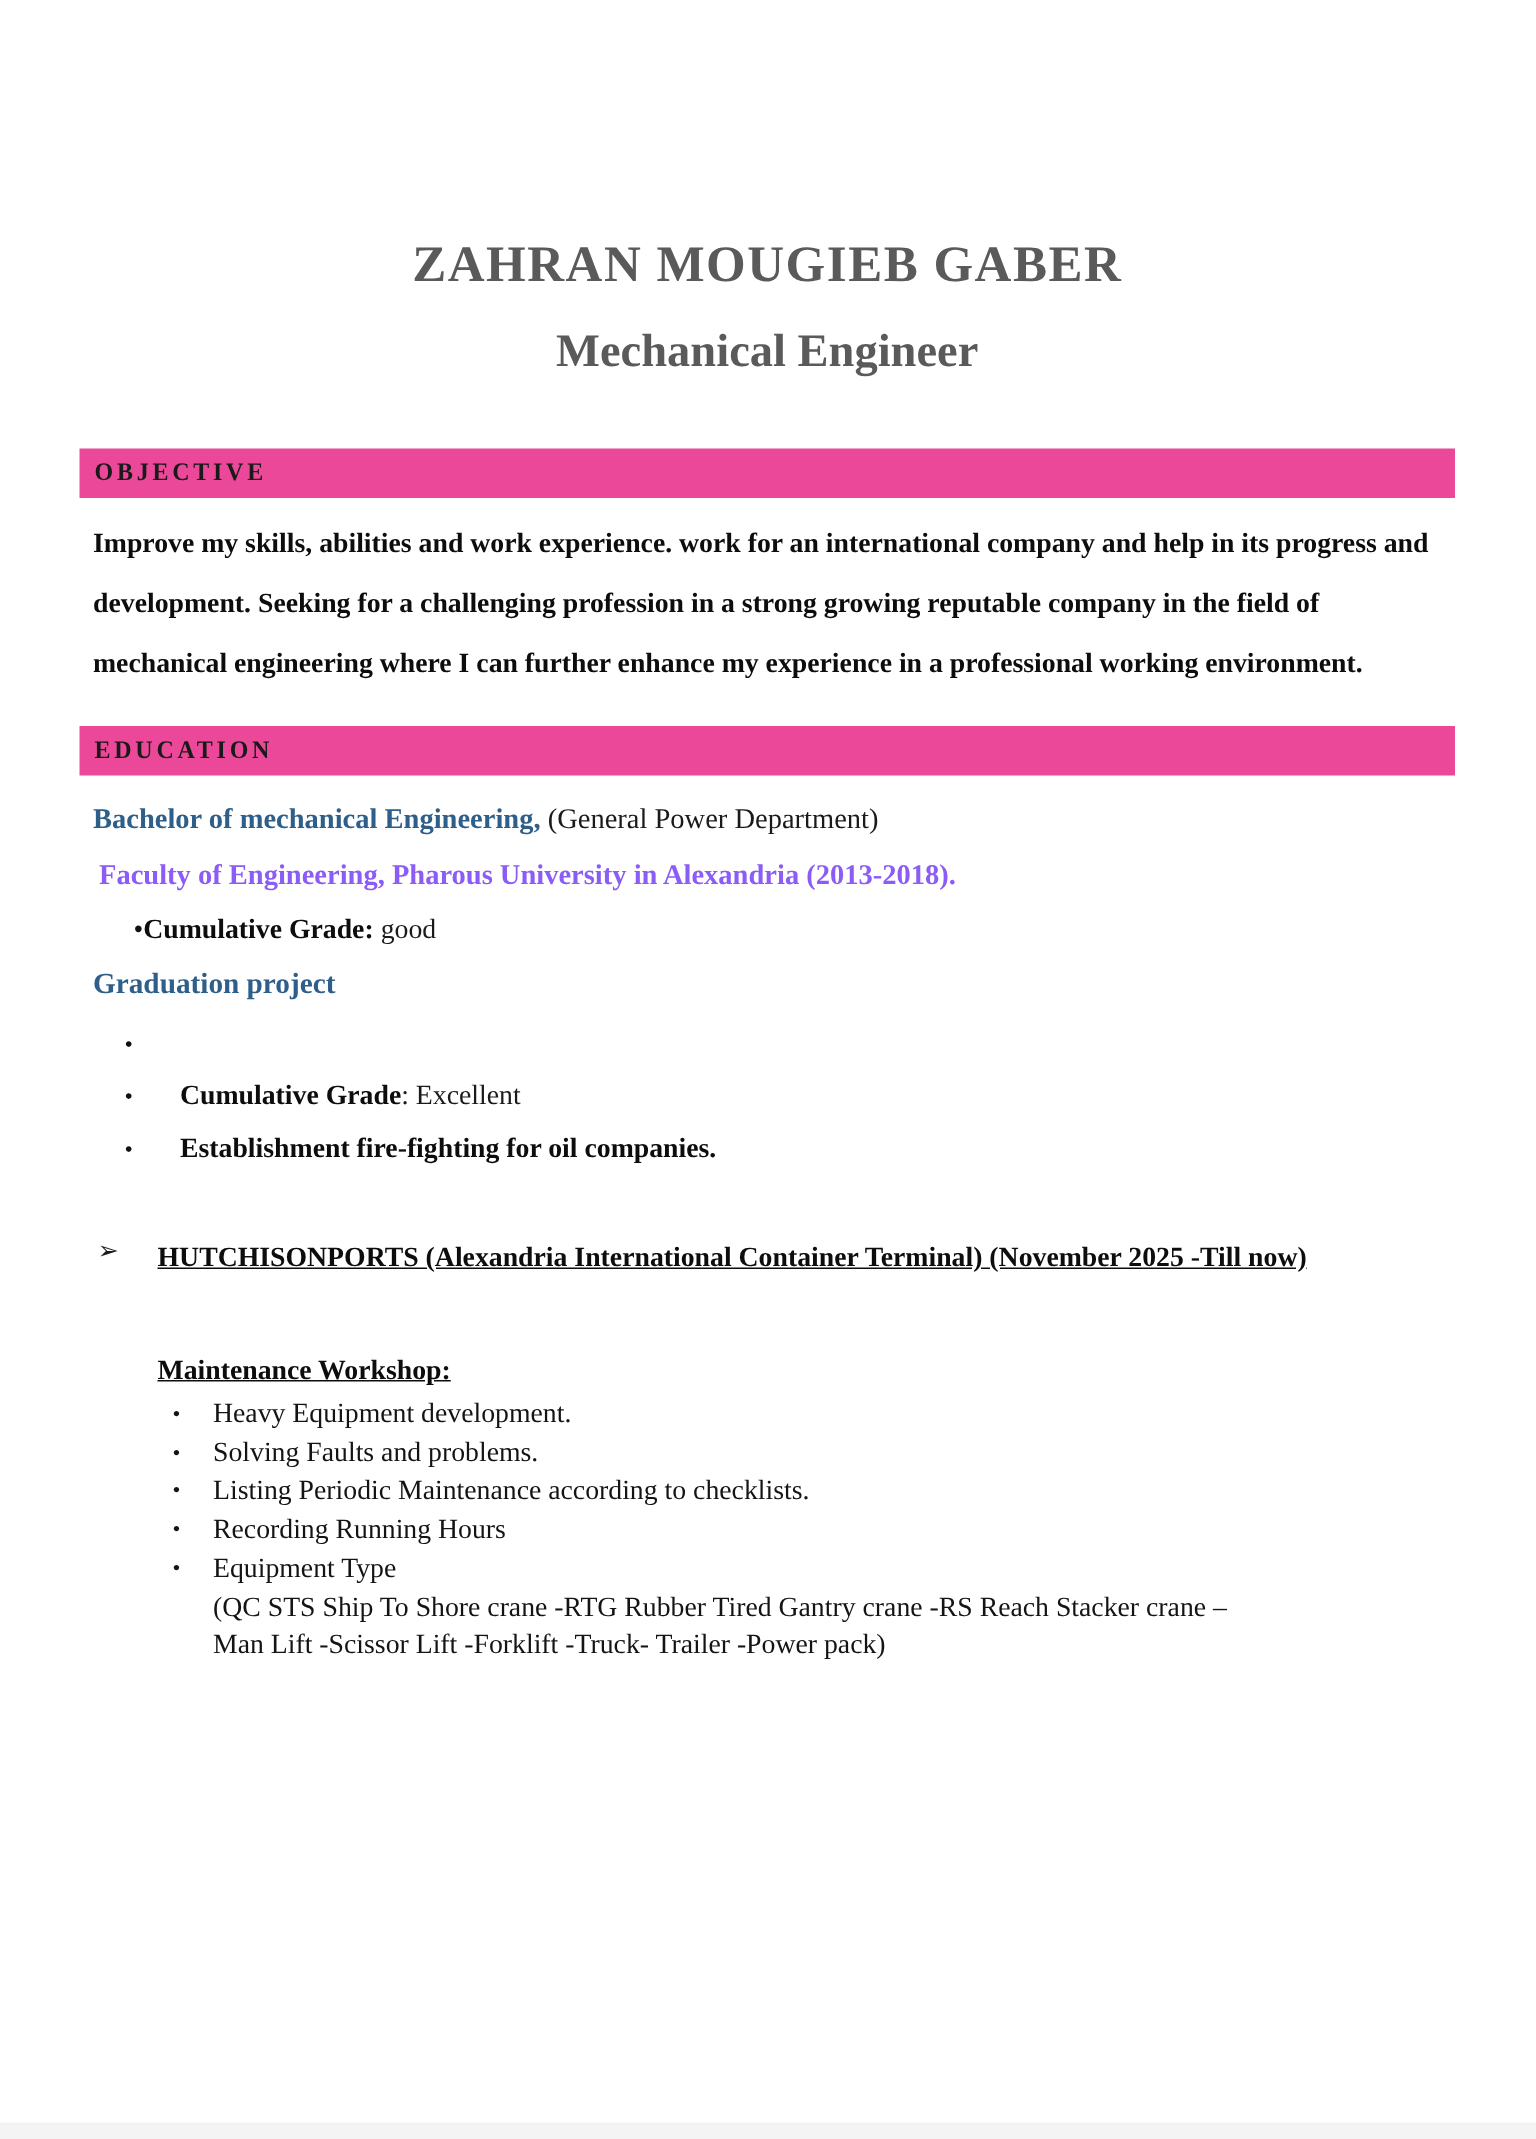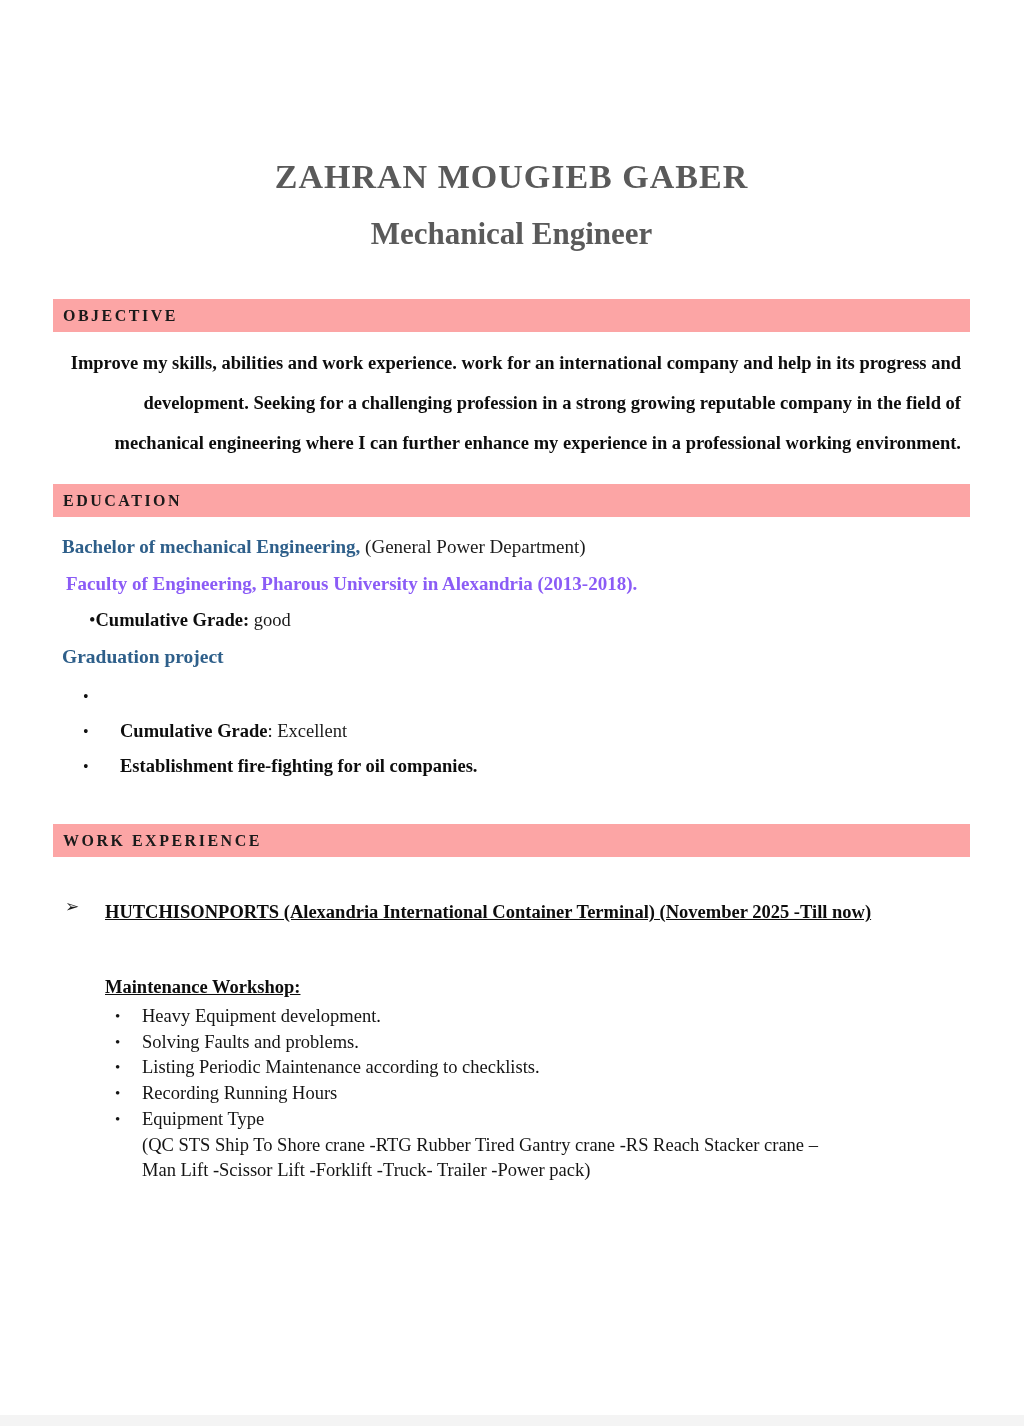--- a/index.html
+++ b/index.html
@@ -34,21 +34,21 @@
     text-align: center;
     font-size: 31px;
     font-weight: bold;
     color: #5a5a5a;
   }
 
   
   .section-bar {
     width: 917px;
     height: 33px;
-    background: #fca5a5;
+    background: #ec4899;
     display: flex;
     align-items: center;
     padding-left: 10px;
   }
   .section-bar span {
     font-size: 16px;
     font-weight: bold;
     letter-spacing: 2.5px;
     color: #1a1a1a;
     transform: scaleY(1.05);
@@ -59,21 +59,20 @@
 
   
   .objective-text {
     margin-top: 11px;
     padding-left: 9px;
     width: 908px;
     font-size: 18.5px;
     font-weight: bold;
     line-height: 40px;
     color: #0d0d0d;
-    text-align: right;
   }
 
   
   .edu-line { padding-left: 9px; font-size: 19px; line-height: 37px; }
   .edu-degree      { margin-top: 11px; }
   .blue-bold       { color: #2e5f8a; font-weight: bold; }
   .plain           { font-weight: normal; color: #1a1a1a; }
   .edu-faculty     { font-weight: bold; color: #8b5cf6; padding-left: 13px; }
   .edu-grade       { padding-left: 36px; font-size: 18.5px; }
   .edu-grade .b    { font-weight: bold; color: #0d0d0d; }
@@ -175,23 +174,20 @@
       <div class="proj-item">
         <span class="marker">•</span>
         <span><span class="b">Cumulative Grade</span><span class="n">: Excellent</span></span>
       </div>
       <div class="proj-item">
         <span class="marker">•</span>
         <span><span class="b">Establishment fire-fighting for oil companies.</span><span class="n"></span></span>
       </div>
     </div>
 
-    <div class="section-bar bar-work">
-      <span>WORK EXPERIENCE</span>
-    </div>
 
     <div class="employer-row">
       <span class="arrow">➢</span>
       <div class="employer-lines">
         <div class="employer-line">HUTCHISONPORTS (Alexandria International Container Terminal) (November 2025 -Till now)</div>
       </div>
     </div>
 
     <div class="workshop-heading">Maintenance Workshop:</div>
 

